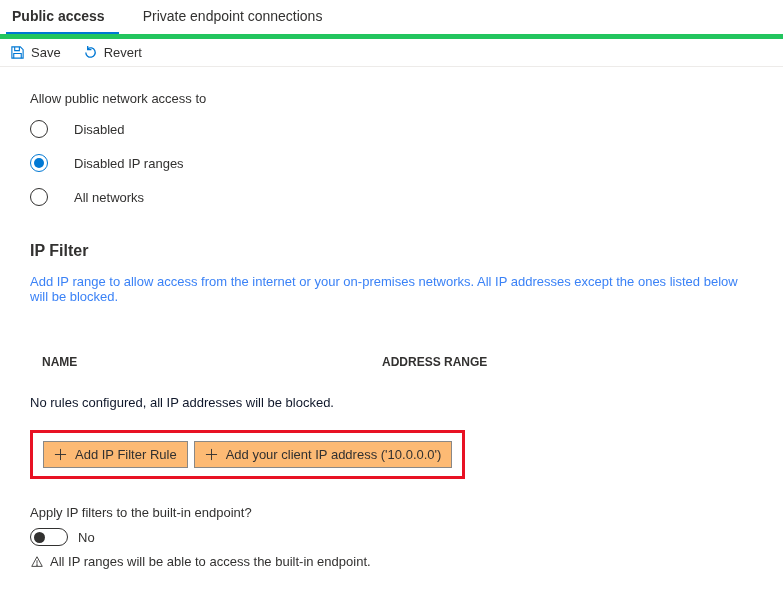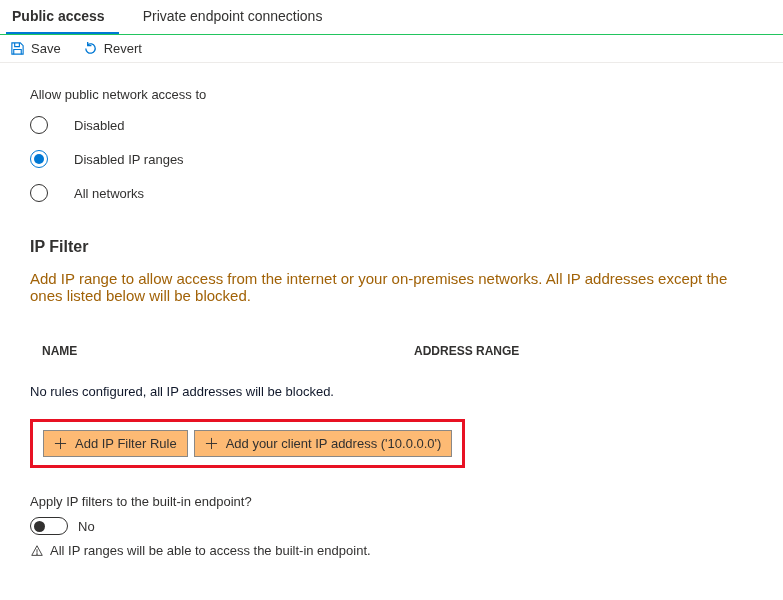--- a/index.html
+++ b/index.html
@@ -5,21 +5,21 @@
     * { box-sizing: border-box; margin: 0; padding: 0; }
     body {
       font-family: "Segoe UI", -apple-system, sans-serif;
       font-size: 13px;
       color: #323130;
       background: #fff;
       width: 783px;
     }
     .tabs {
       display: flex;
-      border-bottom: 1px solid #22c55e;
+      border-bottom: 5px solid #22c55e;
       padding: 0 6px;
     }
     .tab {
       padding: 8px 14px 8px 6px;
       margin-right: 18px;
       cursor: pointer;
       font-size: 14px;
       color: #323130;
       border-bottom: 2px solid transparent;
     }
@@ -81,31 +81,30 @@
       height: 10px;
       background: #0078d4;
       border-radius: 50%;
     }
     .section-heading {
       font-size: 16px;
       font-weight: 600;
       margin-bottom: 14px;
     }
     .section-desc {
-      font-size: 15px;
-      color: #a16207;
-      margin-bottom: 30px;
+      font-size: 13px;
+      color: #3b82f6;
+      margin-bottom: 41px;
     }
     .table-header {
       display: flex;
       padding: 10px 12px;
       font-size: 12px;
       font-weight: 600;
       color: #323130;
-      gap: 32px;
     }
     .col-name { width: 340px; }
     .error-msg {
       color: #0f172a;
       font-size: 13px;
       margin: 16px 0 20px 0;
     }
     .highlight-box {
       border: 3px solid #e81123;
       padding: 8px 10px;

